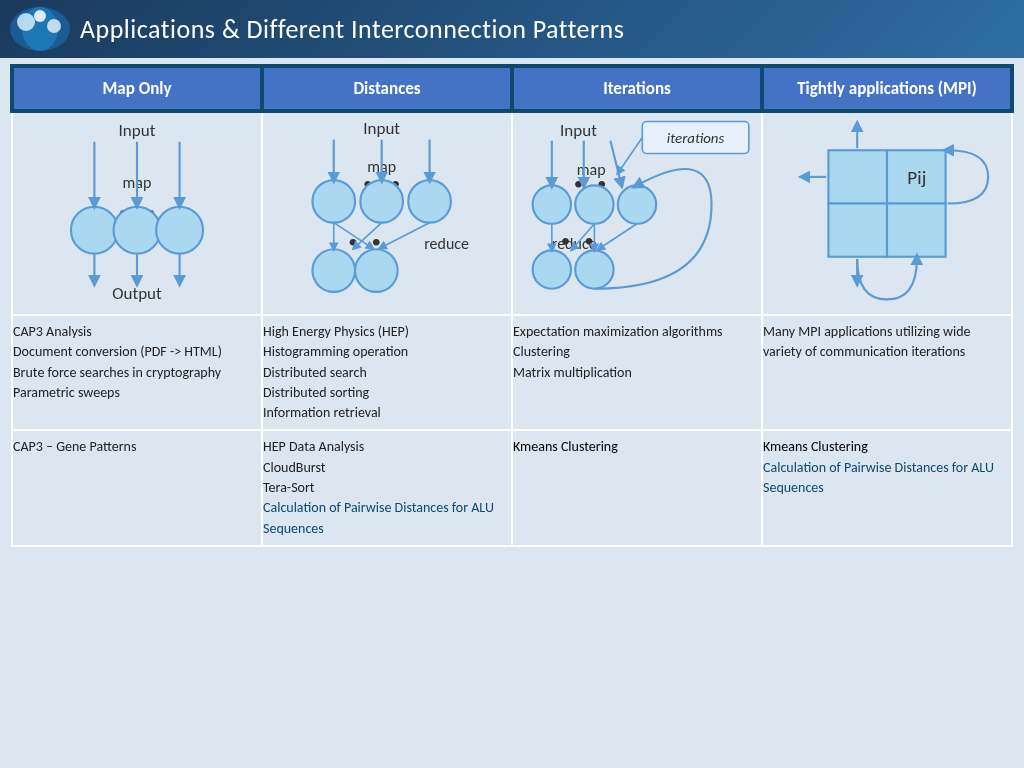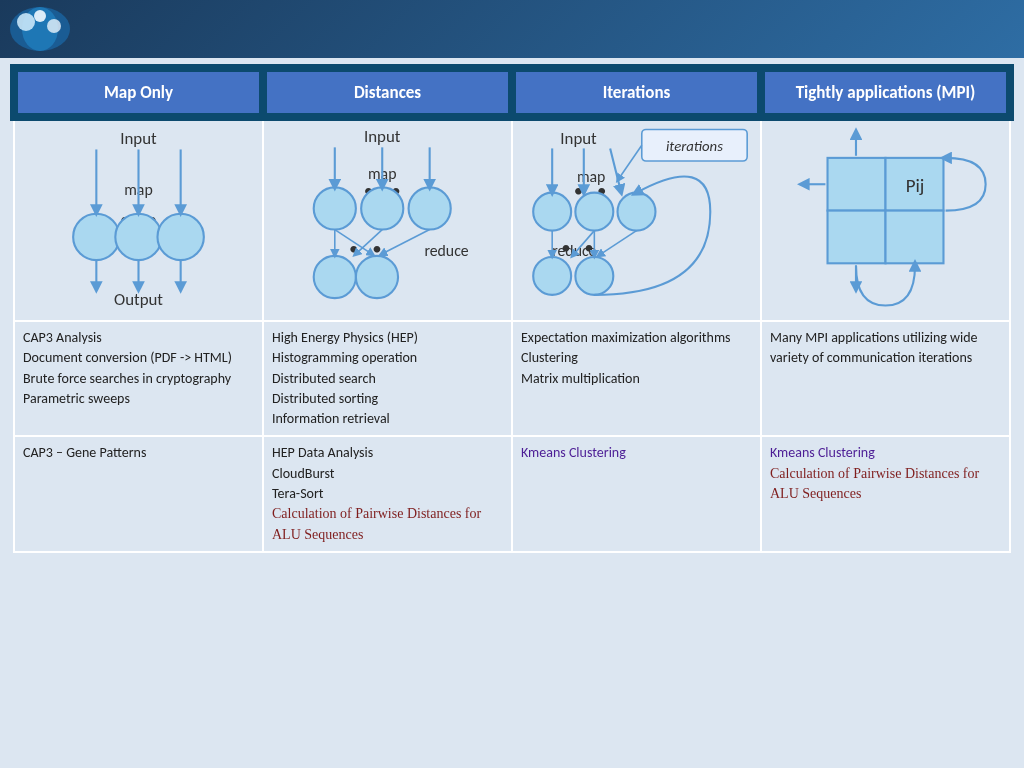--- a/index.html
+++ b/index.html
@@ -38,48 +38,47 @@
       width: 100%;
       border-collapse: collapse;
       table-layout: fixed;
     }
     th {
       background: #4472c4;
       color: #fff;
       font-size: 17px;
       font-weight: 700;
       padding: 10px 10px;
-      border: 8px solid #0c4a6e;
+      border: 4px solid #0c4a6e;
       vertical-align: top;
     }
     td {
       background: #dce6f1;
       border: 2px solid #fff;
       vertical-align: top;
-      padding: 6px 8px;
+      padding: 6px 0;
       font-size: 14px;
       color: #222;
     }
     .diagram-cell {
       height: 200px;
       text-align: center;
       position: relative;
       padding: 0;
     }
     .diagram-svg {
       width: 100%;
       height: 100%;
     }
     .red-link {
-      color: #7f1d1d;
+      color: #0c4a6e;
       font-weight: 400;
-      font-family: Liberation Serif, serif;
     }
     .blue-link {
-      color: #4c1d95;
+      color: #000000;
       font-weight: 400;
     }
     .app-list {
       line-height: 1.45;
     }
     col:nth-child(1) { width: 25%; }
     col:nth-child(2) { width: 25%; }
     col:nth-child(3) { width: 25%; }
     col:nth-child(4) { width: 25%; }
   </style>
@@ -88,20 +87,21 @@
 
 <div class="header">
 
   <svg class="header-logo" viewBox="0 0 68 50">
     <ellipse cx="34" cy="25" rx="30" ry="22" fill="#1a6aaa" opacity="0.7"></ellipse>
     <ellipse cx="34" cy="25" rx="18" ry="22" fill="#2288cc" opacity="0.6"></ellipse>
     <circle cx="20" cy="18" r="9" fill="#c8e6f8" opacity="0.9"></circle>
     <circle cx="48" cy="22" r="7" fill="#e8f4fc" opacity="0.8"></circle>
     <circle cx="34" cy="12" r="6" fill="#f0f8ff" opacity="0.9"></circle>
   </svg>
+  <span class="header-title">Applications &amp; Different Interconnection Patterns</span>
 </div>
 
 <div class="table-wrap">
   <table>
     <colgroup>
       <col>
         <col>
         <col>
         <col>
     </colgroup>

